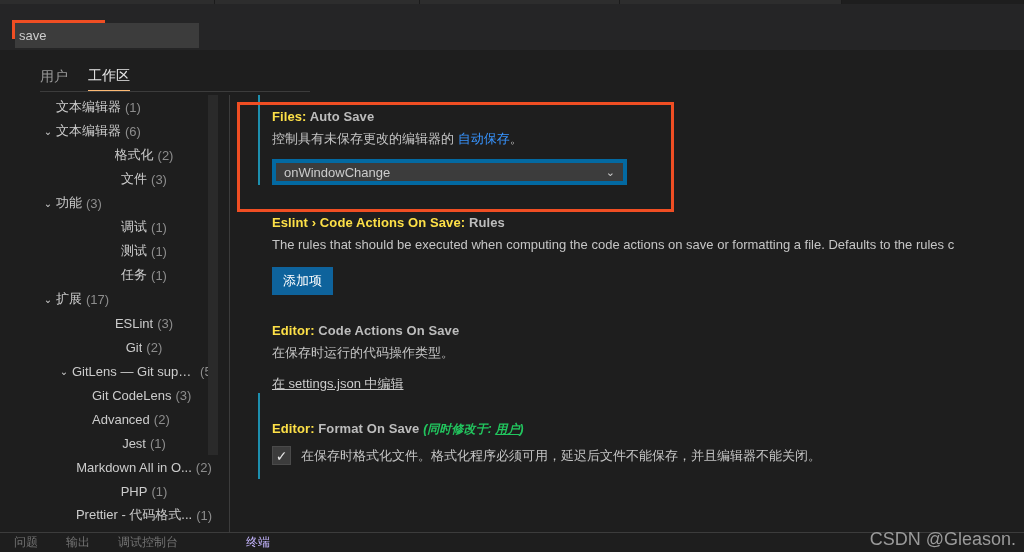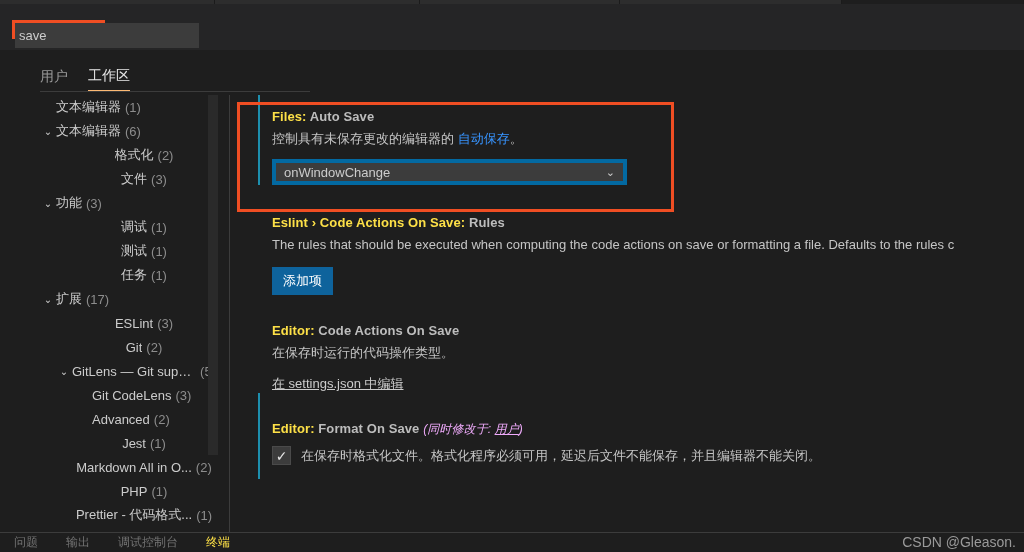--- a/index.html
+++ b/index.html
@@ -180,23 +180,23 @@
   .setting.modified .modbar { background: #1d8fae; }
 
   .stitle {
     font-size: 13px;
     color: #bdbdbd;
     font-weight: bold;
     letter-spacing: 0.1px;
   }
   .stitle .cat { font-weight: bold; color: #fde047; }
   .stitle .modnote {
-    font-weight: normal;
+    font-weight: bold;
     font-style: italic;
-    color: #f0abfc;
+    color: #22c55e;
     font-size: 12px;
   }
   .stitle .modnote u { text-decoration: underline; }
   .sdesc {
     font-size: 13px;
     color: #c5c5c5;
     line-height: 20px;
     margin-top: 5px;
     white-space: nowrap;
   }
@@ -288,26 +288,26 @@
     padding-left: 14px;
     box-sizing: border-box;
     overflow: hidden;
   }
   .panel-tab {
     font-size: 12px;
     color: #737373;
     cursor: pointer;
     white-space: nowrap;
   }
-  .panel-tab.active { color: #fde047; }
+  .panel-tab.active { color: #c4b5fd; margin-left: 40px; }
 
   .watermark {
     position: absolute;
     right: 8px; bottom: 2px;
-    font-size: 14px;
+    font-size: 18px;
     color: #9a9a9a;
     font-family: "Liberation Sans", "DejaVu Sans", sans-serif;
     white-space: nowrap;
   }
 </style>
 </head>
 <body>
 
 <div class="tabstrip">
   <div class="tabseg" style="width:215px"></div>

